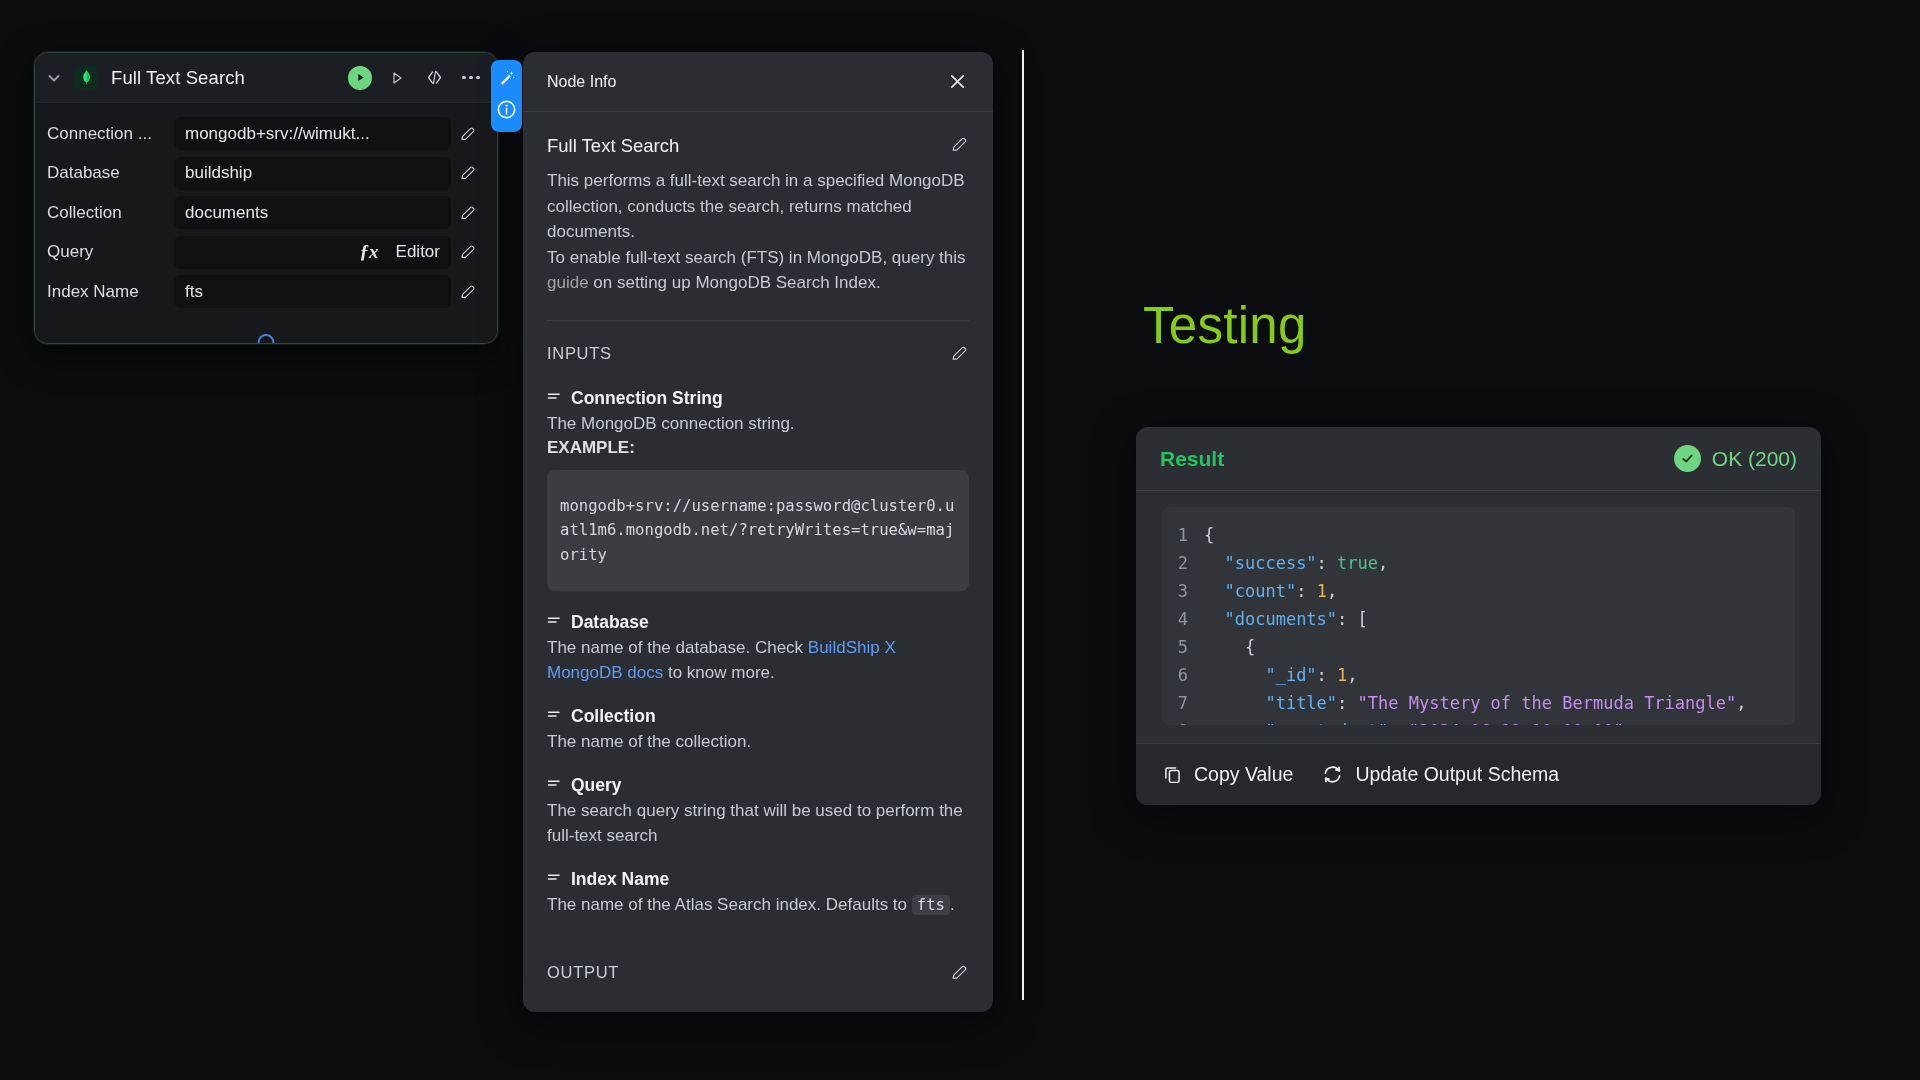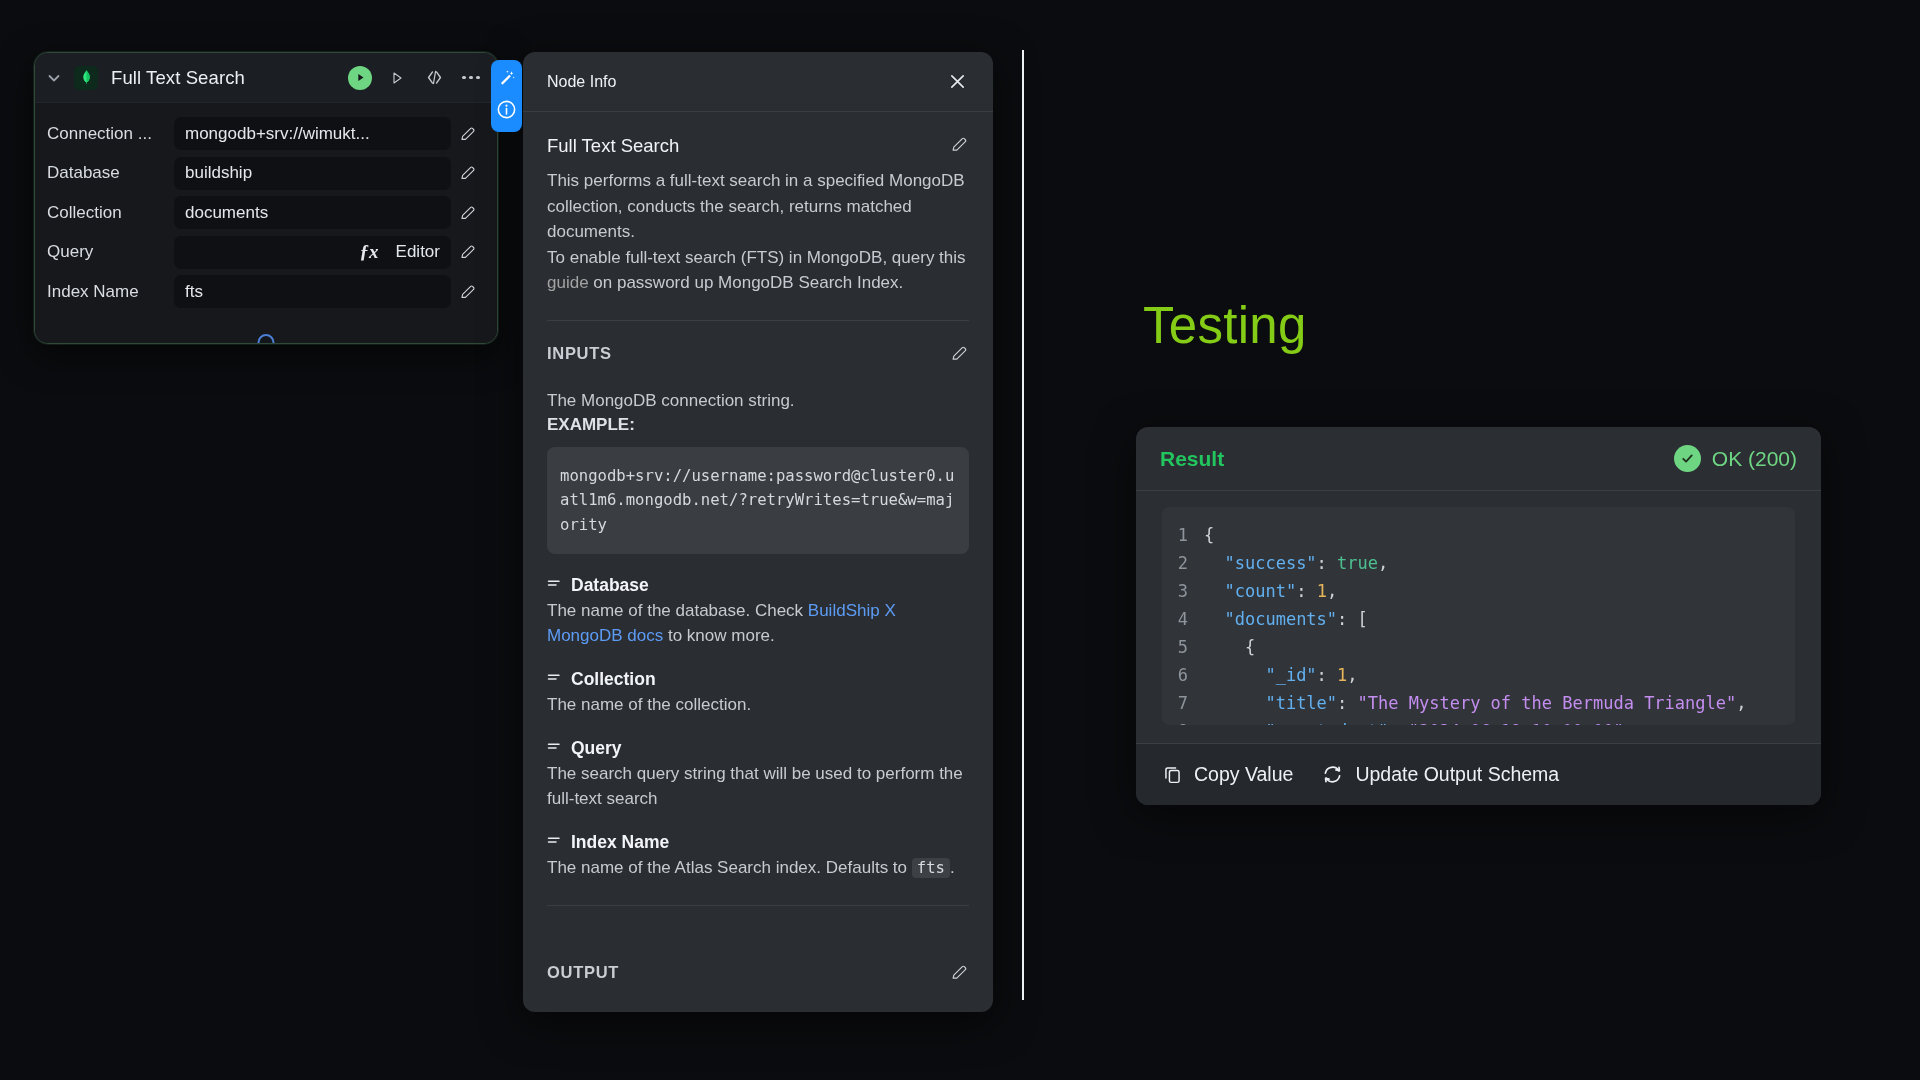--- a/index.html
+++ b/index.html
@@ -57,29 +57,29 @@
 
   #info-scroll { flex:1 1 auto; padding:0 24px; overflow:hidden; }
   .sec-pad { padding-top:23px; }
   .sec-title-row { display:flex; align-items:flex-start; }
   .sec-title { font-size:18.5px; color:#f1f3f6; }
   .sec-pencil { margin-left:auto; color:#cbd0d6; }
   .desc { font-size:17px; line-height:25.5px; color:#c6cbd1; margin-top:10px; }
   .desc .lnk { color:#a3a3a3; }
   .hr { height:1px; background:#3b3f44; margin-top:24px; }
 
-  .sec-cap { font-size:16.5px; letter-spacing:.7px; color:#c9ced4;font-weight:bold; }
+  .sec-cap { font-size:16.5px; letter-spacing:.7px; color:#c9ced4; }
 
   .in-block { margin-top:21px; }
   .in-name-row { display:flex; align-items:center; gap:9px; }
   .in-name { font-size:17.5px; font-weight:bold; color:#f2f4f7; }
   .in-desc { font-size:17px; line-height:25px; color:#c6cbd1; margin-top:2px; }
   .in-desc .lnk { color:#5d9cf5; }
   .ex-label { font-size:17px; font-weight:bold; color:#dfe3e8; margin-top:2px; }
-  .code-box { margin-top:12px; background:#3a3e43; border-radius:8px; padding:17px 13px;
+  .code-box { margin-top:12px; background:#3a3e43; border-radius:8px; padding:24px 13px;
     font-family:"DejaVu Sans Mono", monospace; font-size:15.6px; line-height:24.5px;
     color:#d5d9de; word-break:break-all; }
   code.inline { background:#3d4146; border-radius:4px; padding:1px 5px;
     font-family:"DejaVu Sans Mono", monospace; font-size:15.6px; color:#d9dde2; }
 
   #info-out { flex:0 0 auto; padding:22px 24px 26px 24px; }
 
   
   #divider { position:absolute; left:1022px; top:50px; width:2px; height:950px;
     background:#eef1f4; }
@@ -256,37 +256,45 @@
         <div class="sec-title-row">
           <span class="sec-title">Full Text Search</span>
           <span class="sec-pencil">
             <svg viewBox="0 0 24 24" width="19" height="19">
                 <path d="M4 19.2 L4.8 15.3 L15.6 4.6 C16.3 3.9 17.3 3.9 18 4.6 L19.4 6 C20.1 6.7 20.1 7.7 19.4 8.4 L8.6 19.2 Z" fill="none" stroke="#cbd0d6" stroke-width="1.5" stroke-linejoin="round"></path>
               </svg>
           </span>
         </div>
         <div class="desc">
           <span>This performs a full-text search in a specified MongoDB collection, conducts the search, returns matched documents.</span><br>
-          <span>To enable full-text search (FTS) in MongoDB, query this </span><span class="lnk">guide</span><span> on password up MongoDB Search Index.</span>
+          <span>To enable full-text search (FTS) in MongoDB, query this </span><span class="lnk">guide</span><span> on setting up MongoDB Search Index.</span>
         </div>
       </div>
 
       <div class="hr"></div>
 
       <div class="sec-pad">
         <div class="sec-title-row">
           <span class="sec-cap">INPUTS</span>
           <span class="sec-pencil">
             <svg viewBox="0 0 24 24" width="19" height="19">
                 <path d="M4 19.2 L4.8 15.3 L15.6 4.6 C16.3 3.9 17.3 3.9 18 4.6 L19.4 6 C20.1 6.7 20.1 7.7 19.4 8.4 L8.6 19.2 Z" fill="none" stroke="#cbd0d6" stroke-width="1.5" stroke-linejoin="round"></path>
               </svg>
           </span>
         </div>
 
         <div class="in-block">
+          <div class="in-name-row">
+            <span>
+              <svg viewBox="0 0 20 20" width="15" height="15">
+                  <path d="M2 7 H16 M2 12 H12" stroke="#e9ecf0" stroke-width="2" stroke-linecap="round"></path>
+                </svg>
+            </span>
+            <span class="in-name">Connection String</span>
+          </div>
           <div class="in-desc">The MongoDB connection string.</div>
           <div class="ex-label">EXAMPLE:</div>
           <div class="code-box">mongodb+srv://username:password@cluster0.uatl1m6.mongodb.net/?retryWrites=true&amp;w=majority</div>
         </div>
 
         <div class="in-block">
           <div class="in-name-row">
             <span>
               <svg viewBox="0 0 20 20" width="15" height="15">
                   <path d="M2 7 H16 M2 12 H12" stroke="#e9ecf0" stroke-width="2" stroke-linecap="round"></path>

